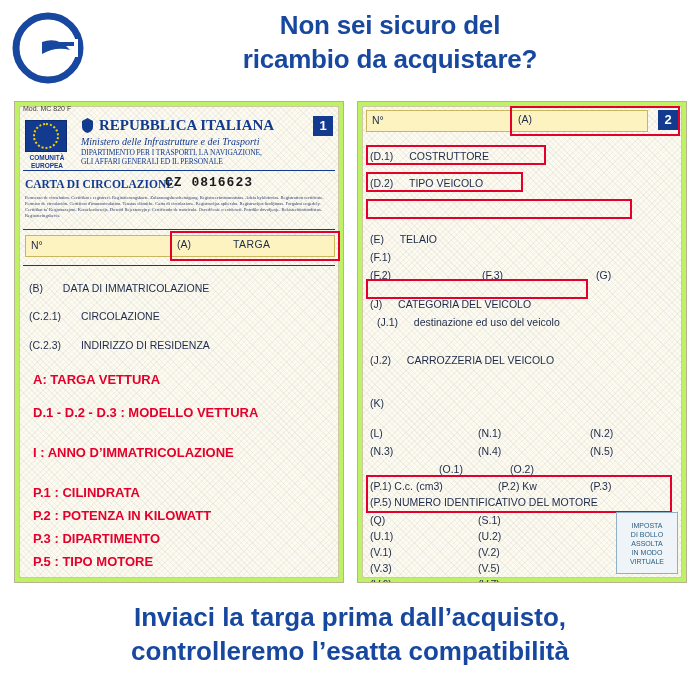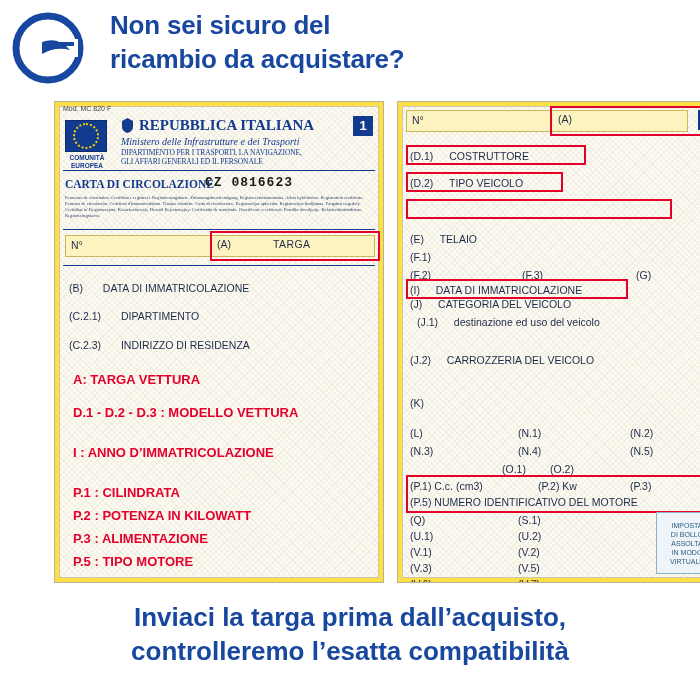--- a/index.html
+++ b/index.html
@@ -32,21 +32,21 @@
     top: 12px;
     width: 72px;
     height: 72px;
   }
   .logo svg { display: block; }
   .headline {
     position: absolute;
     left: 110px;
     top: 8px;
     width: 560px;
-    text-align: left;
+    text-align: center;
     color: #17479e;
     font-weight: bold;
     font-size: 26px;
     line-height: 34px;
     letter-spacing: -0.2px;
   }
 
   
   .footer {
     position: absolute;
@@ -56,25 +56,24 @@
     text-align: center;
     color: #17479e;
     font-weight: bold;
     font-size: 26px;
     line-height: 34px;
   }
 
   
   .doc {
     position: absolute;
-    background: #fde047;
+    background: #bef264;
     border: 1px solid #b9b393;
     box-sizing: border-box;
     overflow: hidden;
-    margin-left: 40px;
   }
   .doc.left {
     left: 14px;
     top: 101px;
     width: 330px;
     height: 482px;
   }
   .doc.right {
     left: 357px;
     top: 101px;
@@ -370,34 +369,34 @@
     <div class="hr-blue" style="top:163px;"></div>
 
     <div class="field" style="left:14px; top:180px;">
       <span>(B)</span>
       <span style="display:inline-block;width:14px;"></span>
       <span>DATA DI IMMATRICOLAZIONE</span>
     </div>
     <div class="field" style="left:14px; top:208px;">
       <span>(C.2.1)</span>
       <span style="display:inline-block;width:14px;"></span>
-      <span>DIPARTIMENTO</span>
+      <span>CIRCOLAZIONE</span>
     </div>
     <div class="field" style="left:14px; top:237px;">
       <span>(C.2.3)</span>
       <span style="display:inline-block;width:14px;"></span>
       <span>INDIRIZZO DI RESIDENZA</span>
     </div>
 
     <div class="redline" style="top:270px;">A: TARGA VETTURA</div>
     <div class="redline" style="top:303px;">D.1 - D.2 - D.3 : MODELLO VETTURA</div>
     <div class="redline" style="top:343px;">I : ANNO D’IMMATRICOLAZIONE</div>
     <div class="redline" style="top:383px;">P.1 : CILINDRATA</div>
     <div class="redline" style="top:406px;">P.2 : POTENZA IN KILOWATT</div>
-    <div class="redline" style="top:429px;">P.3 : ALIMENTAZIONE</div>
+    <div class="redline" style="top:429px;">P.3 : DIPARTIMENTO</div>
     <div class="redline" style="top:452px;">P.5 :  TIPO MOTORE</div>
   </div>
 
   <div class="doc right">
     <div class="doc-inner"></div>
 
     <div class="nbox" style="left:8px; top:8px; width:282px; height:22px;">
       <div class="lbl">N°</div>
     </div>
     <div class="targa-label" style="left:160px; top:11px;">(A)</div>
@@ -424,25 +423,20 @@
       <span>(E)</span>
       <span style="display:inline-block;width:10px;"></span>
       <span>TELAIO</span>
     </div>
     <div class="field" style="left:12px; top:149px;">(F.1)</div>
 
     <div class="field" style="left:12px; top:167px;">(F.2)</div>
     <div class="field" style="left:124px; top:167px;">(F.3)</div>
     <div class="field" style="left:238px; top:167px;">(G)</div>
 
-    <div class="field" style="left:12px; top:182px;">
-      <span>(I)</span>
-      <span style="display:inline-block;width:10px;"></span>
-      <span>DATA DI IMMATRICOLAZIONE</span>
-    </div>
     <div class="redbox" style="left:8px; top:177px; width:222px; height:20px;"></div>
 
     <div class="field" style="left:12px; top:196px;">
       <span>(J)</span>
       <span style="display:inline-block;width:10px;"></span>
       <span>CATEGORIA DEL VEICOLO</span>
     </div>
     <div class="field" style="left:12px; top:214px;padding-left:7px;">
       <span>(J.1)</span>
       <span style="display:inline-block;width:10px;"></span>
@@ -456,21 +450,21 @@
     <div class="field" style="left:12px; top:295px;">(K)</div>
 
     <div class="field" style="left:12px; top:325px;">(L)</div>
     <div class="field" style="left:120px; top:325px;">(N.1)</div>
     <div class="field" style="left:232px; top:325px;text-align:right;">(N.2)</div>
 
     <div class="field" style="left:12px; top:343px;">(N.3)</div>
     <div class="field" style="left:120px; top:343px;">(N.4)</div>
     <div class="field" style="left:232px; top:343px;">(N.5)</div>
 
-    <div class="field" style="left:80px; top:361px;padding-left:24px;">(O.1)</div>
+    <div class="field" style="left:57px; top:361px;padding-left:24px;">(O.1)</div>
     <div class="field" style="left:152px; top:361px;">(O.2)</div>
 
     <div class="field" style="left:12px; top:378px;">(P.1)  C.c. (cm3)</div>
     <div class="field" style="left:140px; top:378px;">(P.2) Kw</div>
     <div class="field" style="left:232px; top:378px;">(P.3)</div>
 
     <div class="field" style="left:12px; top:394px;">(P.5) NUMERO IDENTIFICATIVO DEL MOTORE</div>
     <div class="redbox" style="left:8px; top:373px; width:306px; height:38px;"></div>
 
     <div class="field" style="left:12px; top:412px;">(Q)</div>

